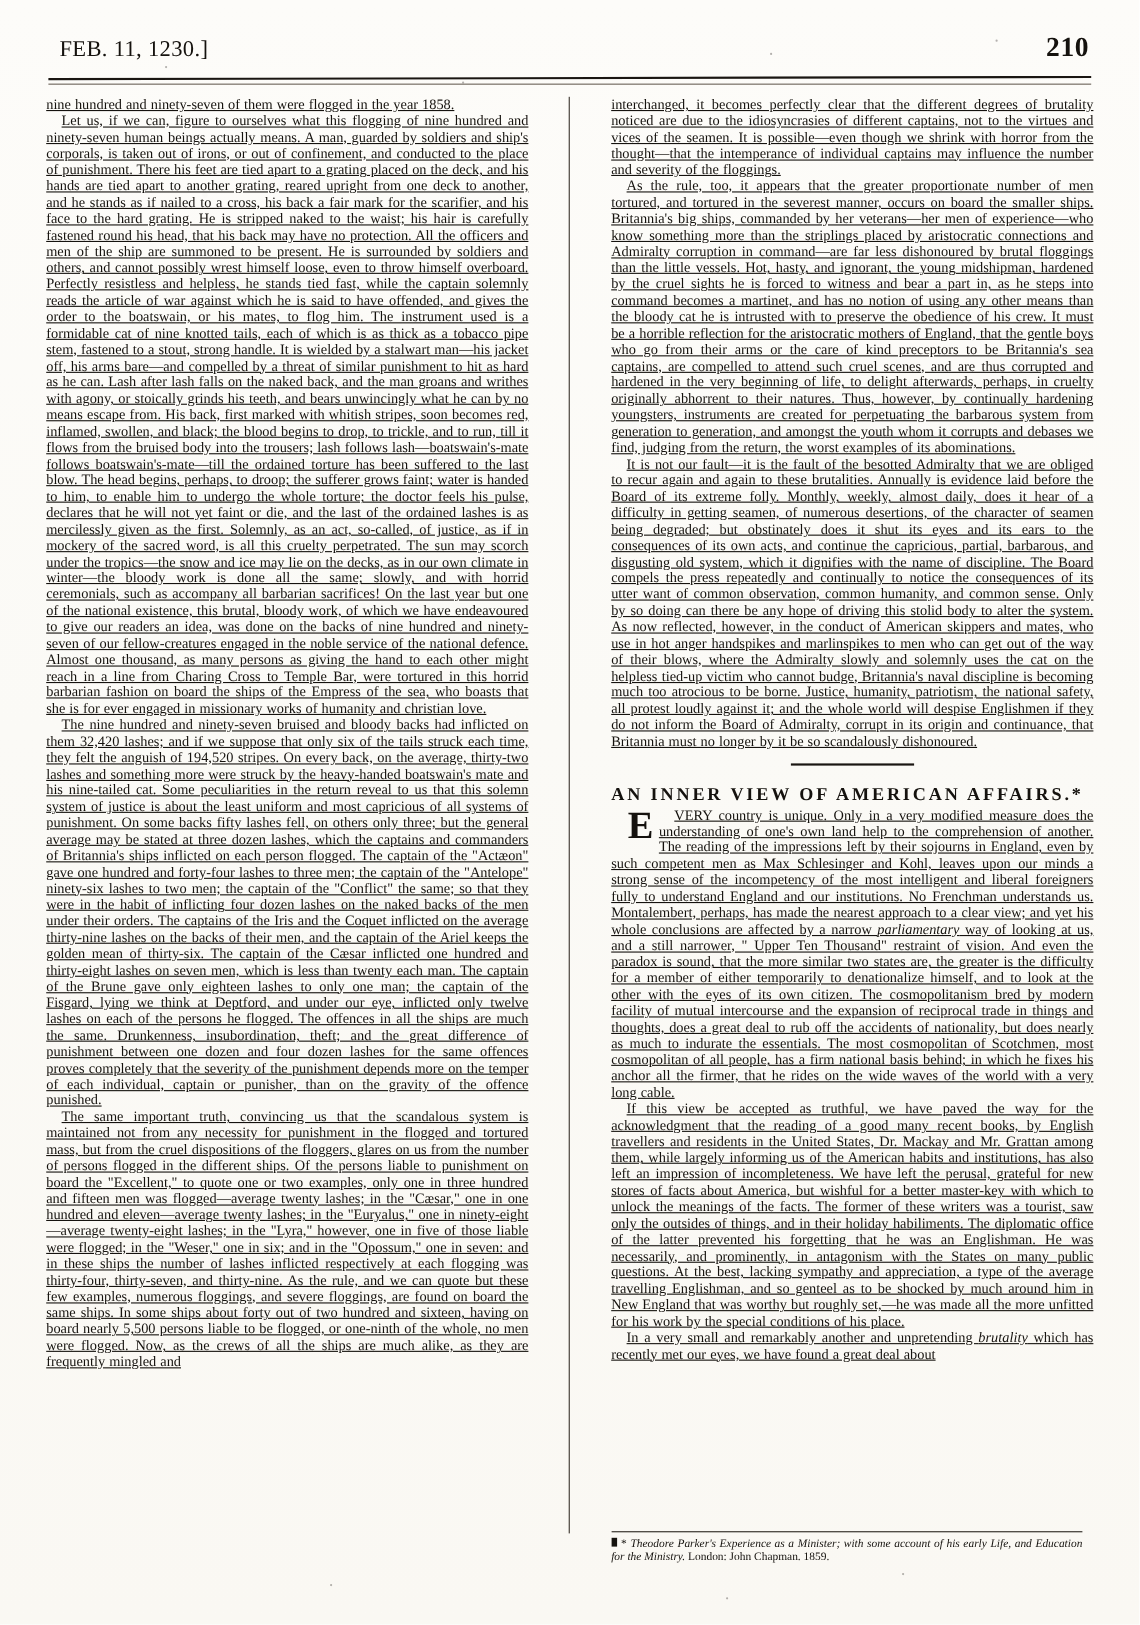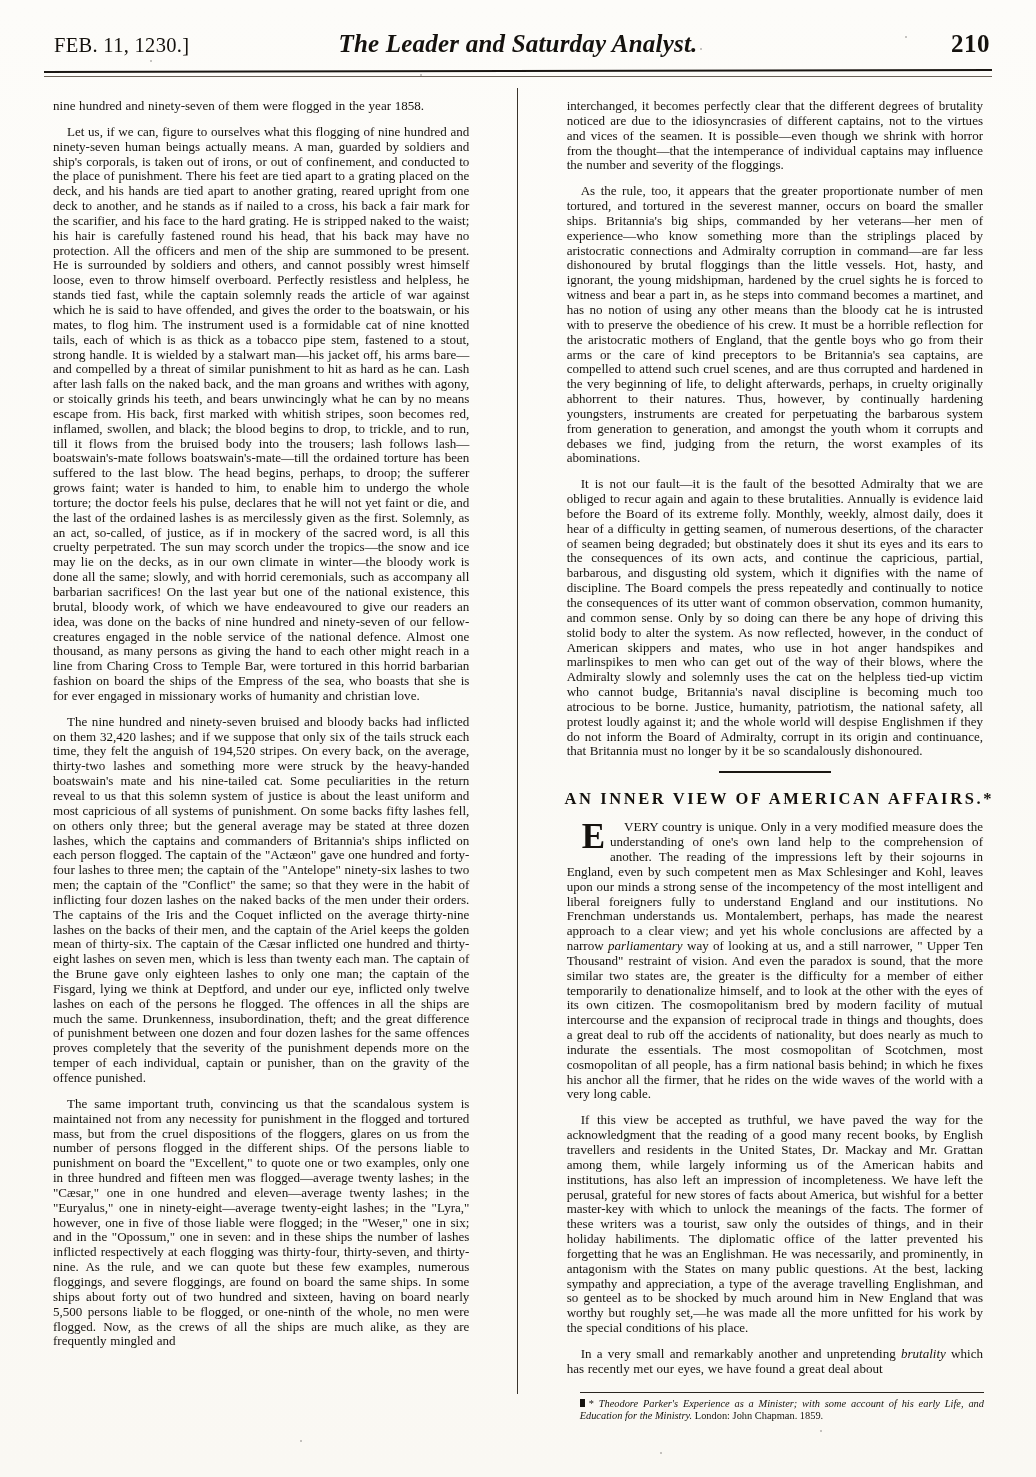--- a/index.html
+++ b/index.html
@@ -108,34 +108,35 @@
     position: absolute;
     left: 21px;
     top: 0px;
     bottom: 52px;
     width: 1px;
     background: #3a342c;
   }
   .col-right { padding-left: 16px; }
 
   p.body {
-    margin: 11px;
+    margin: 0;
     font-size: 13.05px;
     line-height: 14.85px;
     text-align: justify;
     text-justify: inter-word;
     text-indent: 14px;
     hyphens: manual;
     word-spacing: 0.4px;
+    text-decoration: underline;
   }
   p.body.no-indent { text-indent: 0; }
 
   
   .article-head {
-    text-align: right;
+    text-align: left;
     font-size: 16.5px;
     letter-spacing: 2.6px;
     margin: 16px 0 2px 0;
     white-space: nowrap;
   }
   .art-rule {
     width: 112px;
     height: 2px;
     background: #1a1612;
     margin: 12px auto 0 auto;
@@ -154,21 +155,20 @@
     font-family: "Liberation Serif", "DejaVu Serif", serif;
   }
   .it { font-style: italic; }
 
   
   .footnote-wrap {
     position: absolute;
     left: 16px;
     right: 10px;
     bottom: 24px;
-    margin-left: 24px;
   }
   .footnote-rule {
     height: 1px;
     background: #2a251f;
     margin-bottom: 5px;
   }
   .footnote {
     font-size: 10.4px;
     line-height: 11.8px;
     text-align: justify;
@@ -190,21 +190,20 @@
   }
 </style>
 </head>
 <body>
 
 <div class="page">
   <div class="inner">
 
     <div class="masthead">
       <div class="issue-date">FEB. 11, 1230.]</div>
-      <div class="paper-title">The Leader and Saturday Analyst.</div>
       <div class="page-number">210</div>
       <div class="rule-top"></div>
       <div class="rule-top2"></div>
     </div>
 
     <div class="columns">
 
       <div class="col col-left">
         <p class="body no-indent">nine hundred and ninety-seven of them were flogged in the year 1858.</p>
         <p class="body">Let us, if we can, figure to ourselves what this flogging of nine hundred and ninety-seven human beings actually means. A man, guarded by soldiers and ship's corporals, is taken out of irons, or out of confinement, and conducted to the place of punishment. There his feet are tied apart to a grating placed on the deck, and his hands are tied apart to another grating, reared upright from one deck to another, and he stands as if nailed to a cross, his back a fair mark for the scarifier, and his face to the hard grating. He is stripped naked to the waist; his hair is carefully fastened round his head, that his back may have no protection. All the officers and men of the ship are summoned to be present. He is surrounded by soldiers and others, and cannot possibly wrest himself loose, even to throw himself overboard. Perfectly resistless and helpless, he stands tied fast, while the captain solemnly reads the article of war against which he is said to have offended, and gives the order to the boatswain, or his mates, to flog him. The instrument used is a formidable cat of nine knotted tails, each of which is as thick as a tobacco pipe stem, fastened to a stout, strong handle. It is wielded by a stalwart man—his jacket off, his arms bare—and compelled by a threat of similar punishment to hit as hard as he can. Lash after lash falls on the naked back, and the man groans and writhes with agony, or stoically grinds his teeth, and bears unwincingly what he can by no means escape from. His back, first marked with whitish stripes, soon becomes red, inflamed, swollen, and black; the blood begins to drop, to trickle, and to run, till it flows from the bruised body into the trousers; lash follows lash—boatswain's-mate follows boatswain's-mate—till the ordained torture has been suffered to the last blow. The head begins, perhaps, to droop; the sufferer grows faint; water is handed to him, to enable him to undergo the whole torture; the doctor feels his pulse, declares that he will not yet faint or die, and the last of the ordained lashes is as mercilessly given as the first. Solemnly, as an act, so-called, of justice, as if in mockery of the sacred word, is all this cruelty perpetrated. The sun may scorch under the tropics—the snow and ice may lie on the decks, as in our own climate in winter—the bloody work is done all the same; slowly, and with horrid ceremonials, such as accompany all barbarian sacrifices! On the last year but one of the national existence, this brutal, bloody work, of which we have endeavoured to give our readers an idea, was done on the backs of nine hundred and ninety-seven of our fellow-creatures engaged in the noble service of the national defence. Almost one thousand, as many persons as giving the hand to each other might reach in a line from Charing Cross to Temple Bar, were tortured in this horrid barbarian fashion on board the ships of the Empress of the sea, who boasts that she is for ever engaged in missionary works of humanity and christian love.</p>

